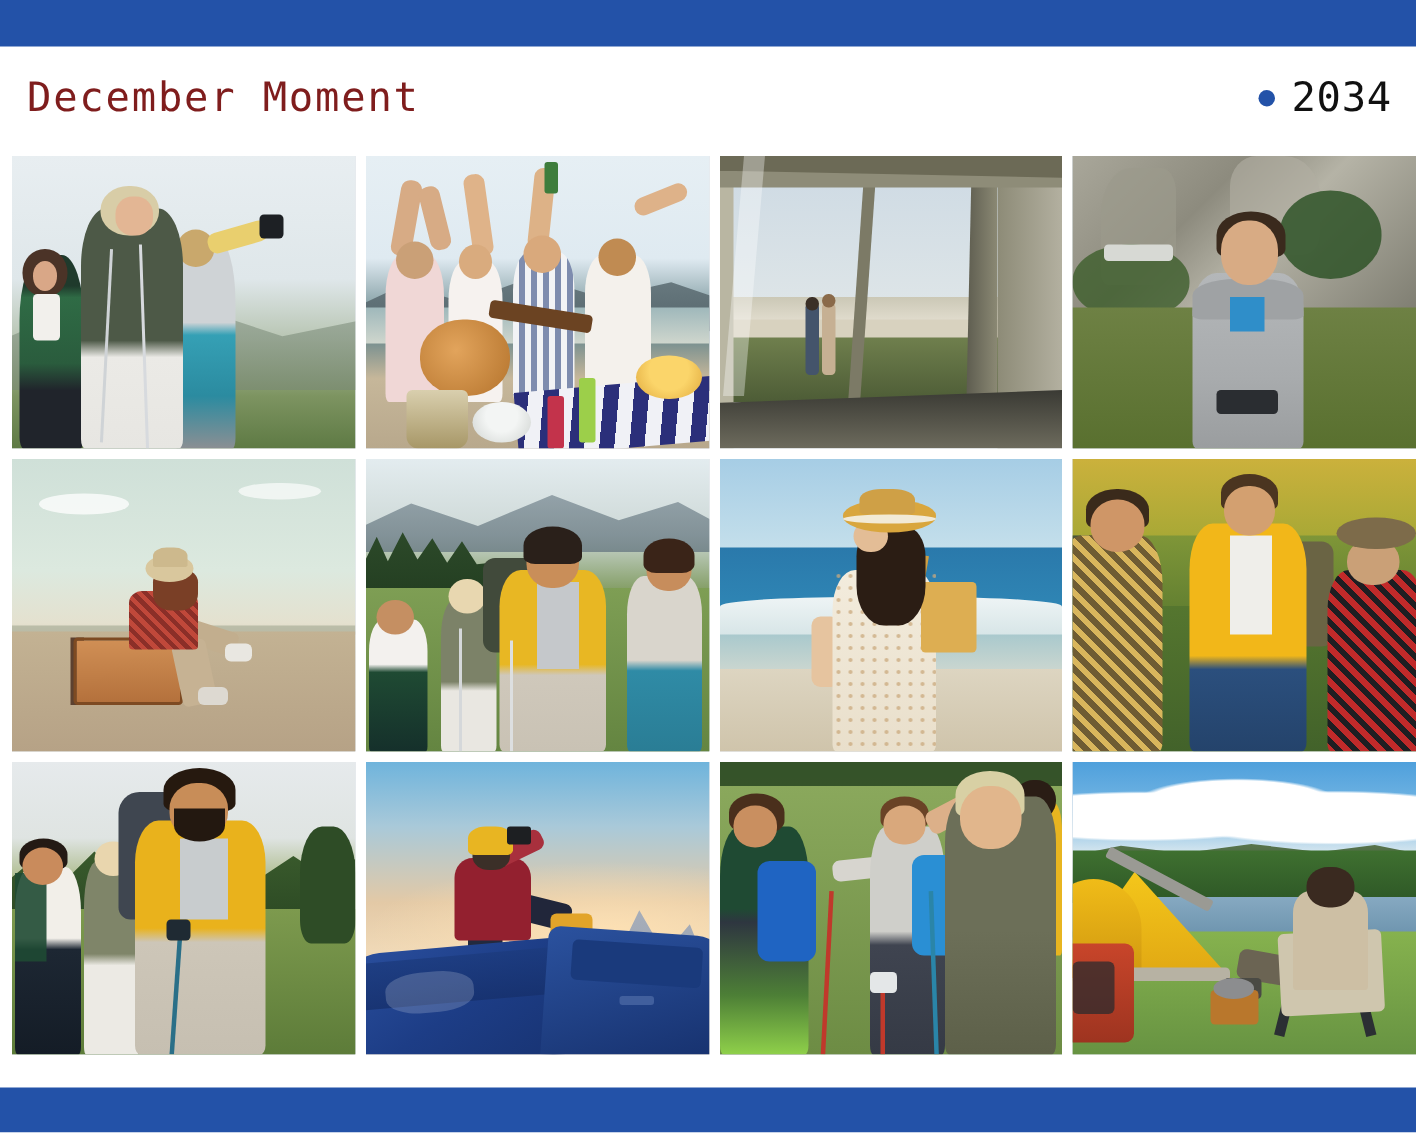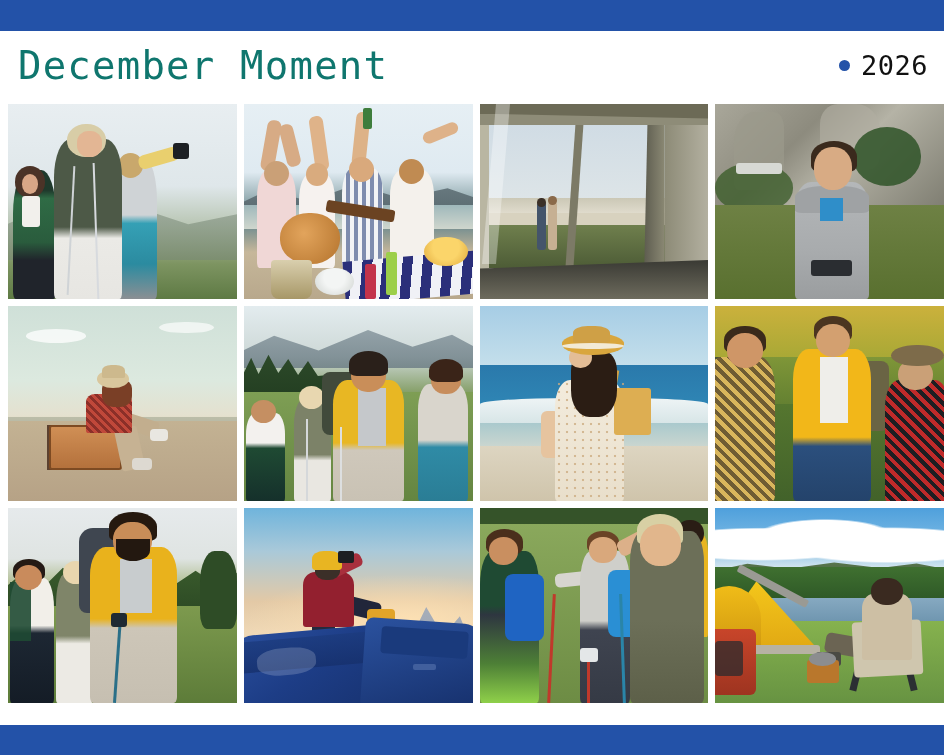--- a/index.html
+++ b/index.html
@@ -29,24 +29,24 @@
   
   .header {
     position:absolute; left:0; top:31px;
     width:944px; height:69px;
     display:flex; align-items:center;
     justify-content:space-between;
     padding:0 14px 0 18px;
   }
   .page-title {
     font-family:"DejaVu Sans Mono", monospace;
-    font-size:39px;
+    font-size:27px;
     font-weight:400;
     letter-spacing:1.2px;
-    color:#0f766e;
+    color:#7f1d1d;
     line-height:1;
     white-space:nowrap;
   }
   .year-badge {
     display:flex; align-items:center; gap:11px;
     padding-right:2px;
   }
   .year-dot {
     width:11px; height:11px; border-radius:50%;
     background:#2352a8; flex:none;
@@ -391,21 +391,21 @@
 <body>
 
 <div class="slide">
 
   <div class="bar-top"></div>
 
   <div class="header">
     <div class="page-title">December Moment</div>
     <div class="year-badge">
       <span class="year-dot"></span>
-      <span class="year-text">2026</span>
+      <span class="year-text">2034</span>
     </div>
   </div>
 
   <div class="grid">
 
     <div class="cell">
       <div class="photo p11">
         <div class="lay mtn"></div>
         <div class="lay pack"></div>
         <div class="lay w1"></div>

